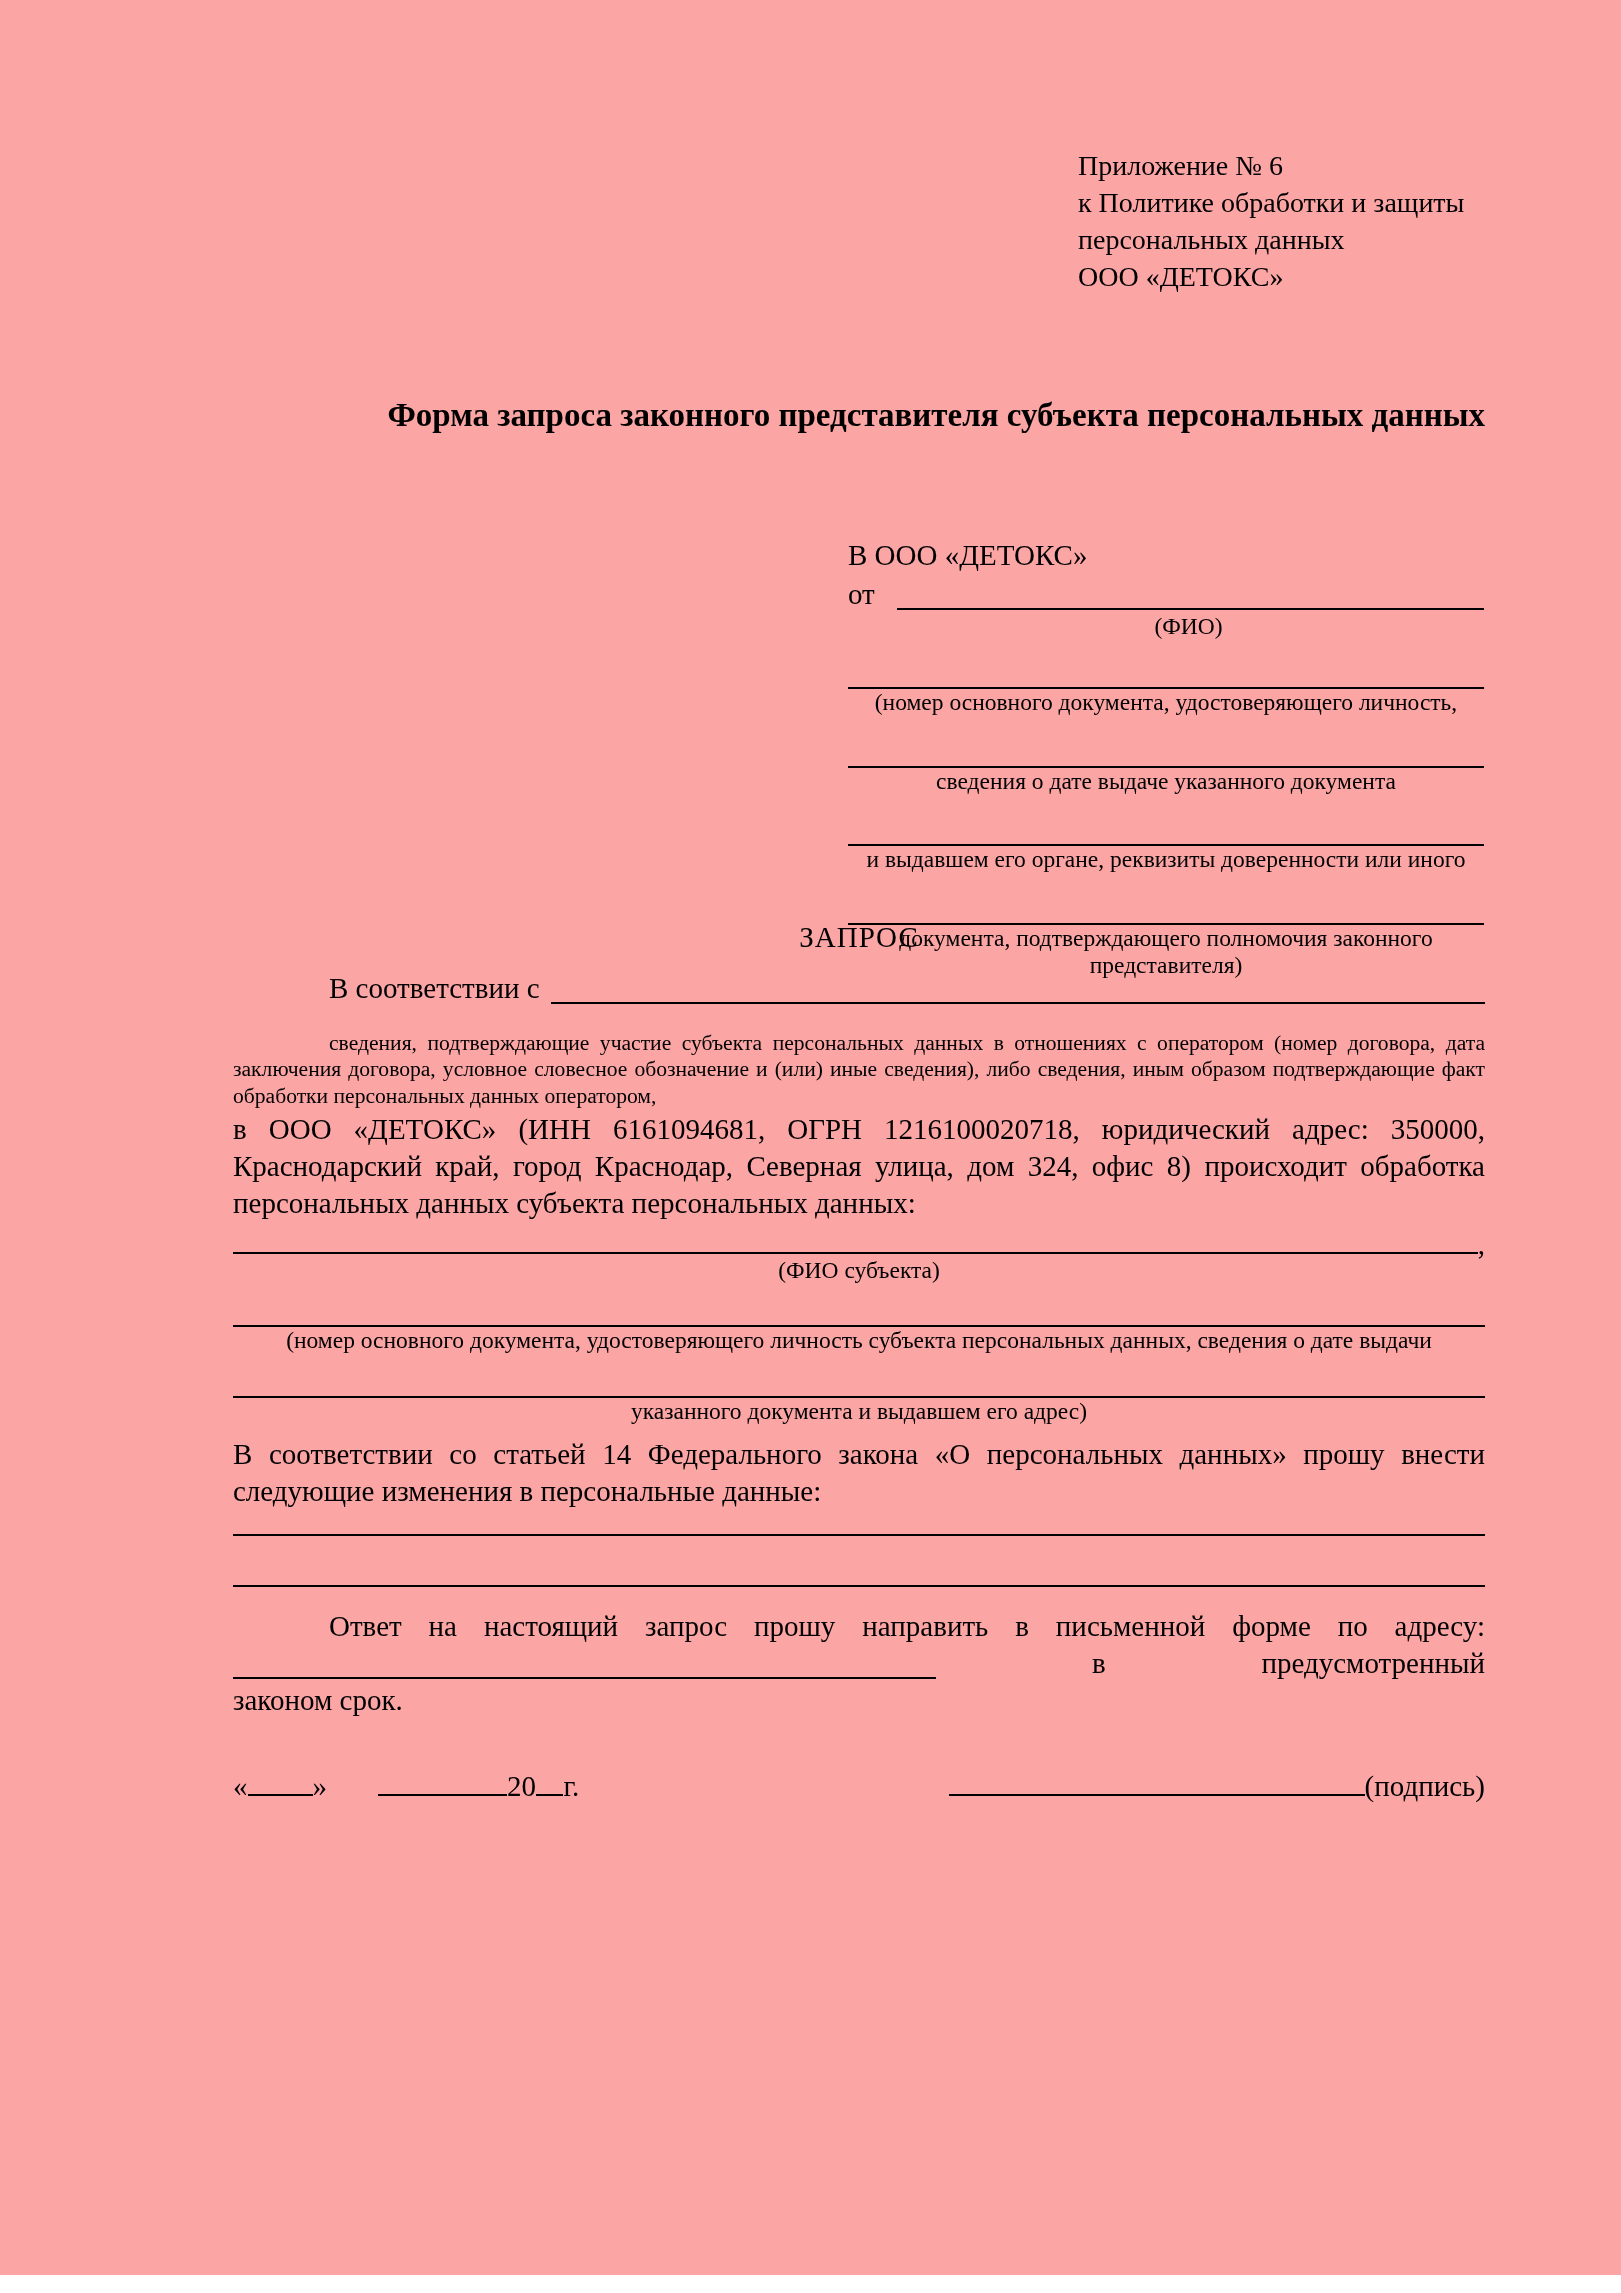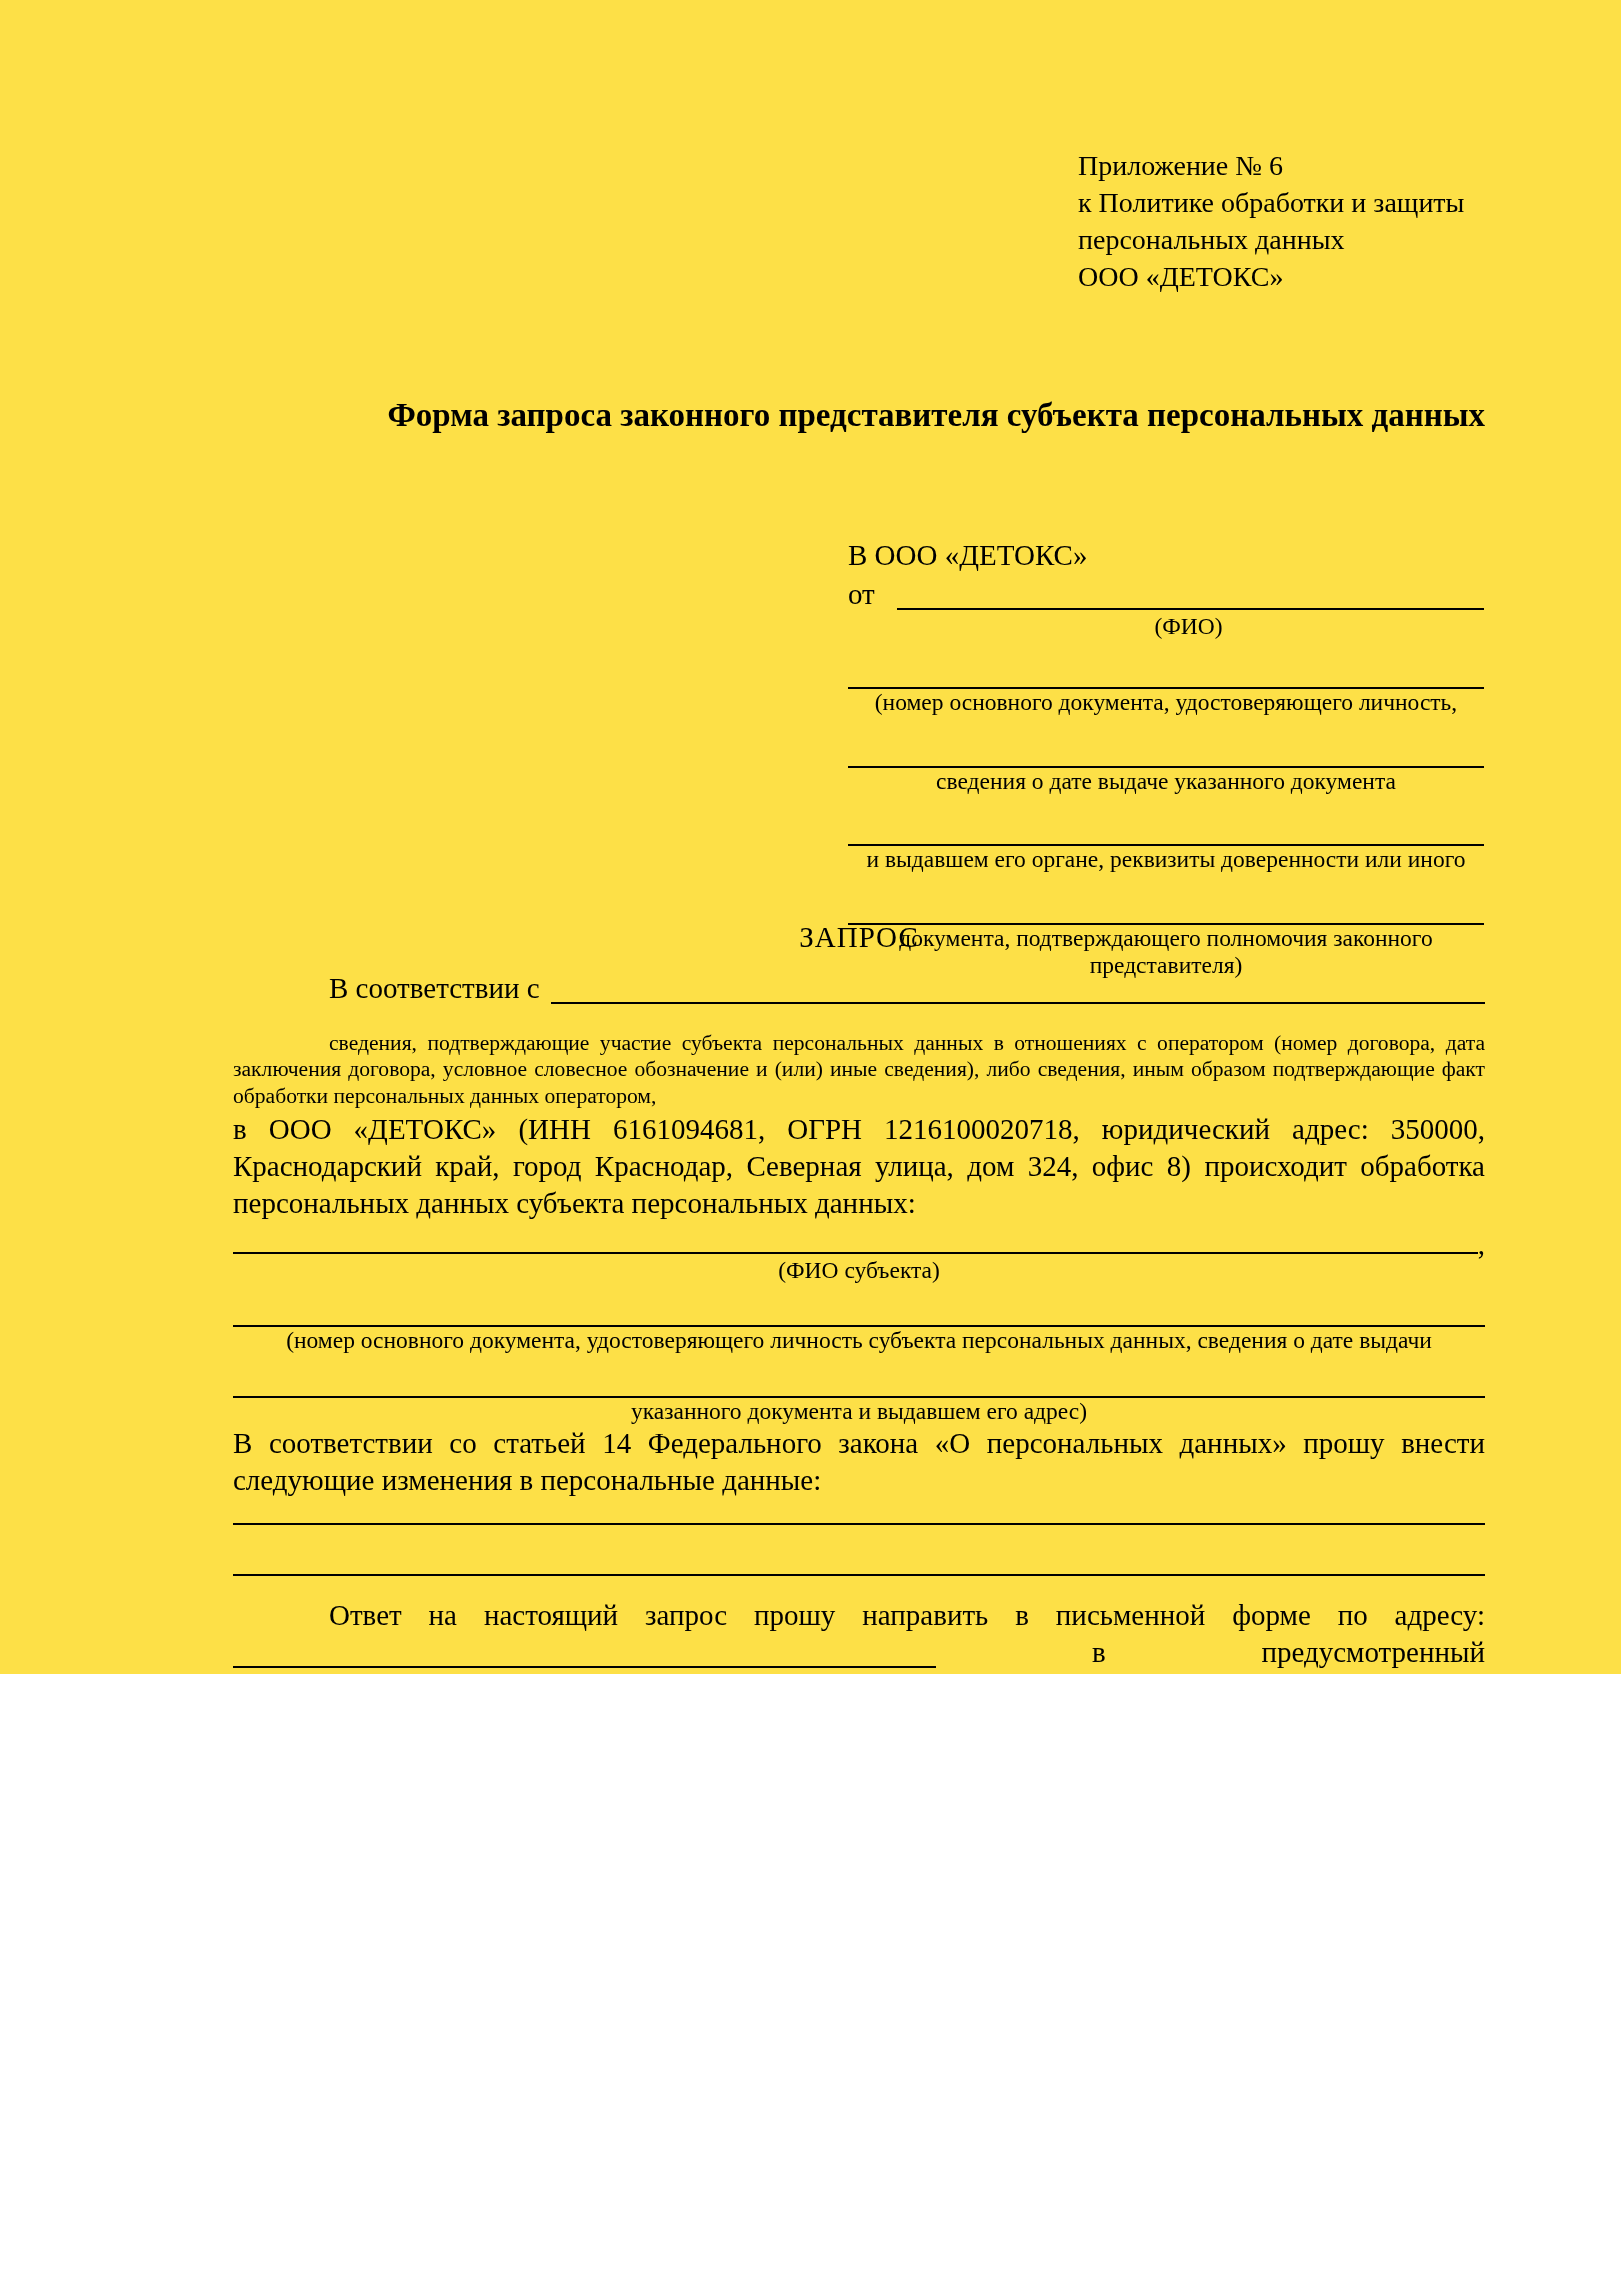--- a/index.html
+++ b/index.html
@@ -1,22 +1,22 @@
 <!DOCTYPE html>
 <html><head>
 <meta charset="utf-8">
 <style>
   * { box-sizing: border-box; margin: 0; padding: 0; }
   html, body { background: #ffffff; }
   body { font-family: "Liberation Serif", "DejaVu Serif", serif; color: #000; }
   .page {
     position: relative;
     width: 1621px;
-    height: 1674px;
-    background: #fde047;
+    height: 2275px;
+    background: #fca5a5;
     overflow: hidden;
   }
 
   
   .appendix {
     position: absolute;
     left: 1078px;
     top: 147px;
     font-size: 28px;
     line-height: 37px;
@@ -79,21 +79,21 @@
     line-height: 26.5px;
     text-align: justify;
     text-indent: 96px;
     margin-top: 23px;
   }
   .body-par { text-align: justify; }
   .op-par { margin-top: 2px; }
   .comma-row { display: flex; height: 31px; margin-top: 3.9px; }
   .comma-row .comma { flex: none; }
   .main .rule.gap1 { margin-top: 41px; }
-  .law-par { margin-top: 0; }
+  .law-par { margin-top: 11px; }
   .blank-a { margin-top: 23.5px; }
   .blank-b { margin-top: 49px; }
   .answer-par {
     margin-top: 21px;
     text-align: justify;
     text-align-last: justify;
     text-indent: 96px;
   }
   .answer-row {
     display: flex;

